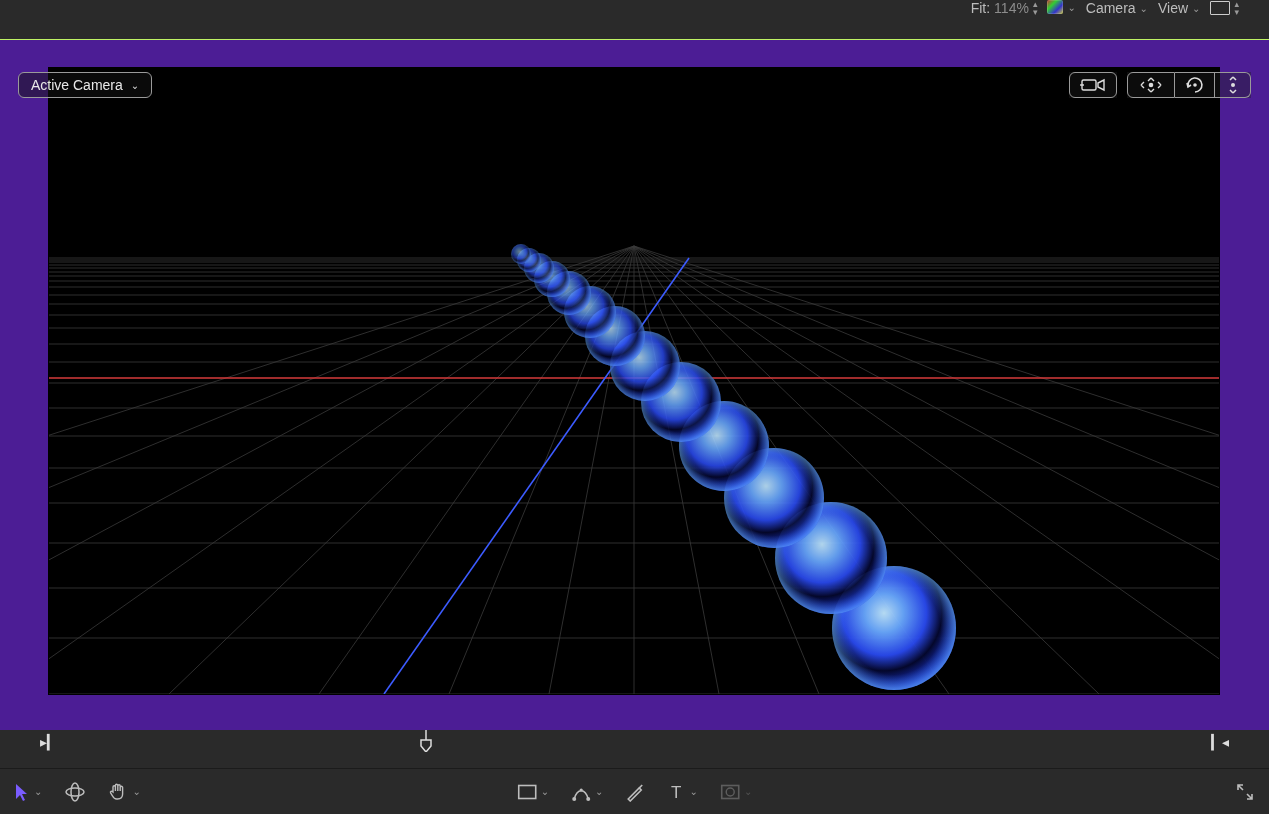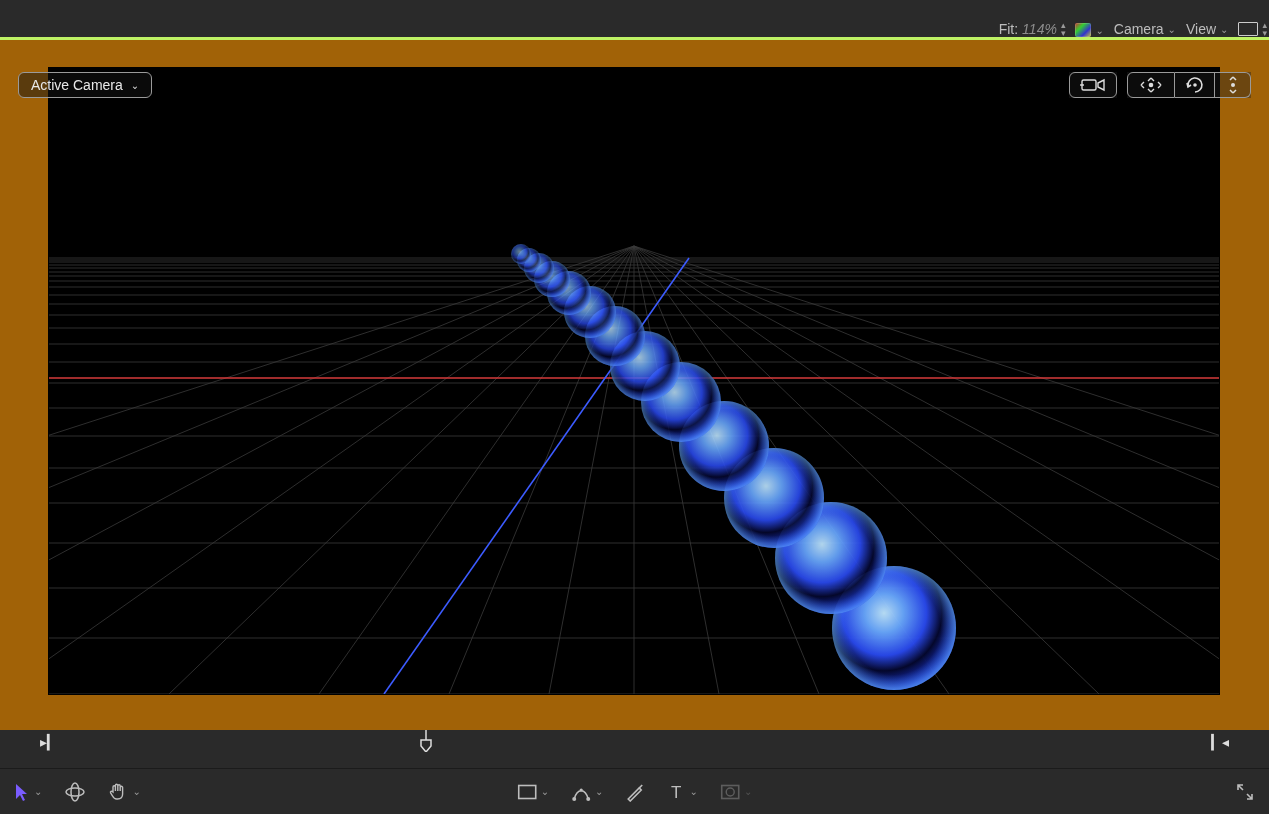--- a/index.html
+++ b/index.html
@@ -1,27 +1,27 @@
 <!DOCTYPE html>
 <html><head>
 <meta charset="utf-8">
 <style>
   * { margin:0; padding:0; box-sizing:border-box; font-family: -apple-system, "Helvetica Neue", Arial, sans-serif; }
   body { background:#2a2a2a; color:#ccc; width:1269px; height:814px; overflow:hidden; position:relative; }
 
   
-  .topbar { height:40px; display:flex; align-items:flex-end; justify-content:flex-end; padding:0 2px; gap:10px; font-size:14px; color:#bdbdbd; border-bottom:3px solid #bef264;}
+  .topbar { height:40px; display:flex; align-items:flex-start; justify-content:flex-end; padding:0 30px; gap:10px; font-size:14px; color:#bdbdbd; border-bottom:1px solid #bef264;}
   .tb-item { display:flex; align-items:center; gap:4px; cursor:pointer; }
-  .tb-item .dim { color:#8c8c8c;font-style:italic; }
+  .tb-item .dim { color:#8c8c8c; }
   .updown { font-size:9px; line-height:8px; display:flex; flex-direction:column; color:#9a9a9a;}
   .swatch { width:16px; height:14px; border-radius:2px; background:linear-gradient(135deg,#c33,#3c3,#33c,#cc3); box-shadow:inset 0 0 0 1px rgba(255,255,255,.15);}
   .aspect-box { width:20px; height:14px; border:1.5px solid #ccc; border-radius:1px;}
 
   
-  .viewport-wrap { position:relative; height:690px; background:#a16207; }
+  .viewport-wrap { position:relative; height:690px; background:#4c1d95; }
   .canvas-frame { position:absolute; left:49px; top:28px; width:1170px; height:626px; background:#000; box-shadow: 0 0 0 1px #000;}
   svg.fillsvg{position:absolute;inset:0;width:100%;height:100%;}
 
   
   .camera-pill { position:absolute; left:18px; top:32px; z-index:10; border:1px solid #9a9a9a; border-radius:6px; background:rgba(20,20,20,.5); padding:4px 12px; font-size:14px; color:#e8e8e8; display:flex; align-items:center; gap:8px; cursor:pointer;}
   .chev { font-size:10px; color:#ddd;}
 
   
   .pill-cluster { position:absolute; right:18px; top:32px; z-index:10; display:flex; gap:10px;}
   .seg { display:flex; background:rgba(30,30,30,.4);}

